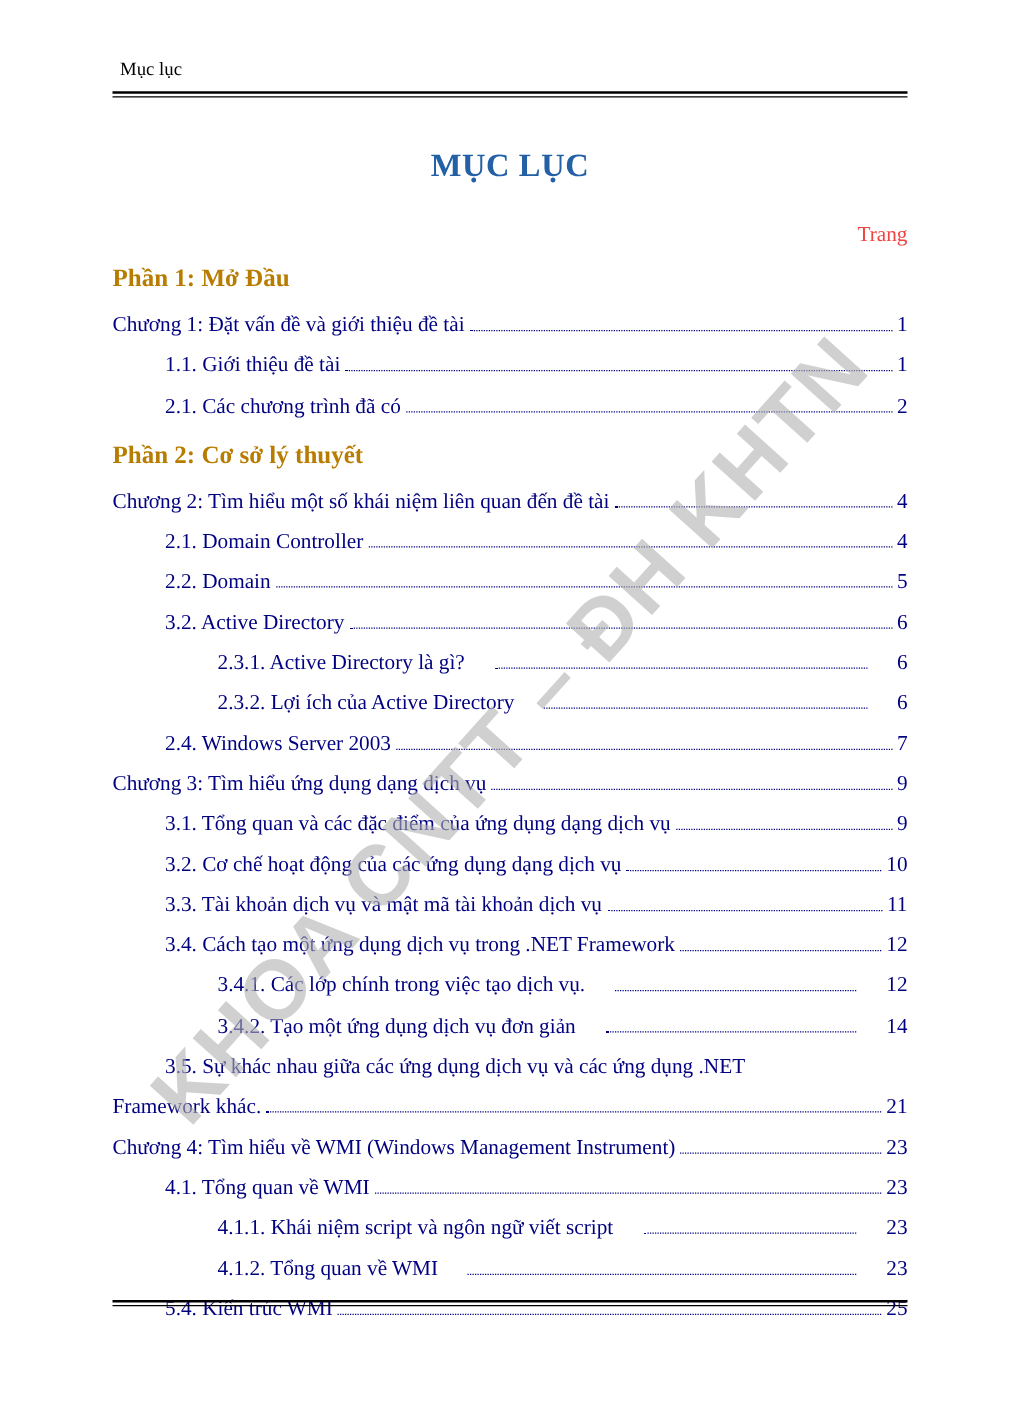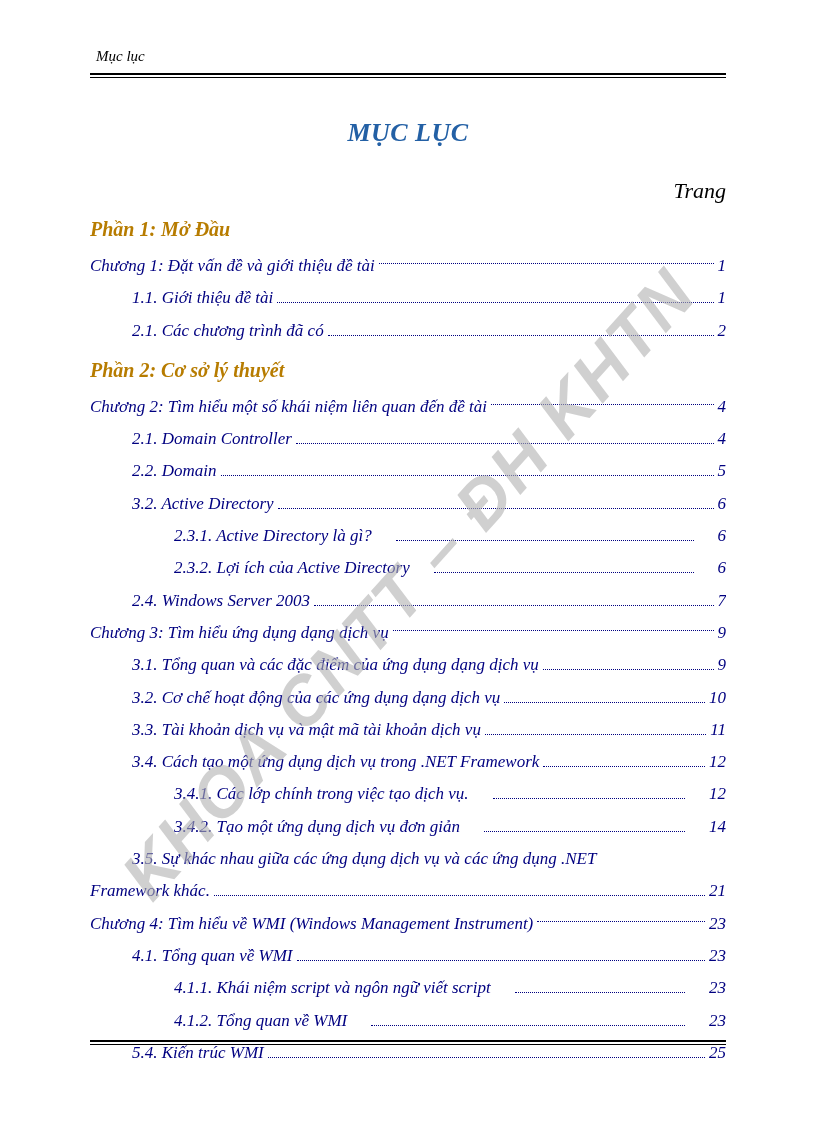--- a/index.html
+++ b/index.html
@@ -10,21 +10,20 @@
     font-family: "Times New Roman", Times, serif;
     color: #000080;
   }
   .page {
     width: 816px;
     height: 1123px;
     position: relative;
     box-sizing: border-box;
     padding: 48px 90px 50px 90px;
     overflow: hidden;
-    font-style: italic;
   }
   .header-label {
     font-size: 15px;
     color: #000000;
     margin-bottom: 8px;
     margin-left: 6px;
   }
   .hr {
     border: none;
     border-top: 2px solid #000;
@@ -39,22 +38,22 @@
     color: #1a5fb4;
     color: #2360a5;
     font-size: 26px;
     font-weight: bold;
     margin-top: 40px;
     margin-bottom: 30px;
     letter-spacing: 0.5px;
   }
   .page-label {
     text-align: right;
-    font-size: 22px;
-    color: #000000;
+    font-size: 17px;
+    color: #ef4444;
     margin-bottom: 6px;
   }
   .entries {
     font-size: 17px;
     line-height: 1.9;
   }
   .part-header {
     color: #b77c00;
     font-weight: bold;
     font-size: 20px;
@@ -72,21 +71,21 @@
   }
   .toc-line .dots {
     flex: 1 1 auto;
     border-bottom: 1.5px dotted #000080;
     margin: 0 4px 5px 4px;
     min-width: 8px;
   }
   .toc-line .pn {
     flex: 0 0 auto;
   }
-  .lvl0 { padding-left: 0; align-items: center; }
+  .lvl0 { padding-left: 0; }
   .lvl1 { padding-left: 42px; }
   .lvl2 { padding-left: 84px; gap: 20px; }
   .multi { white-space: normal; }
   .watermark {
     position: absolute;
     left: 50%;
     top: 52%;
     transform: translate(-50%, -50%) rotate(-48deg);
     font-size: 68px;
     font-weight: bold;

